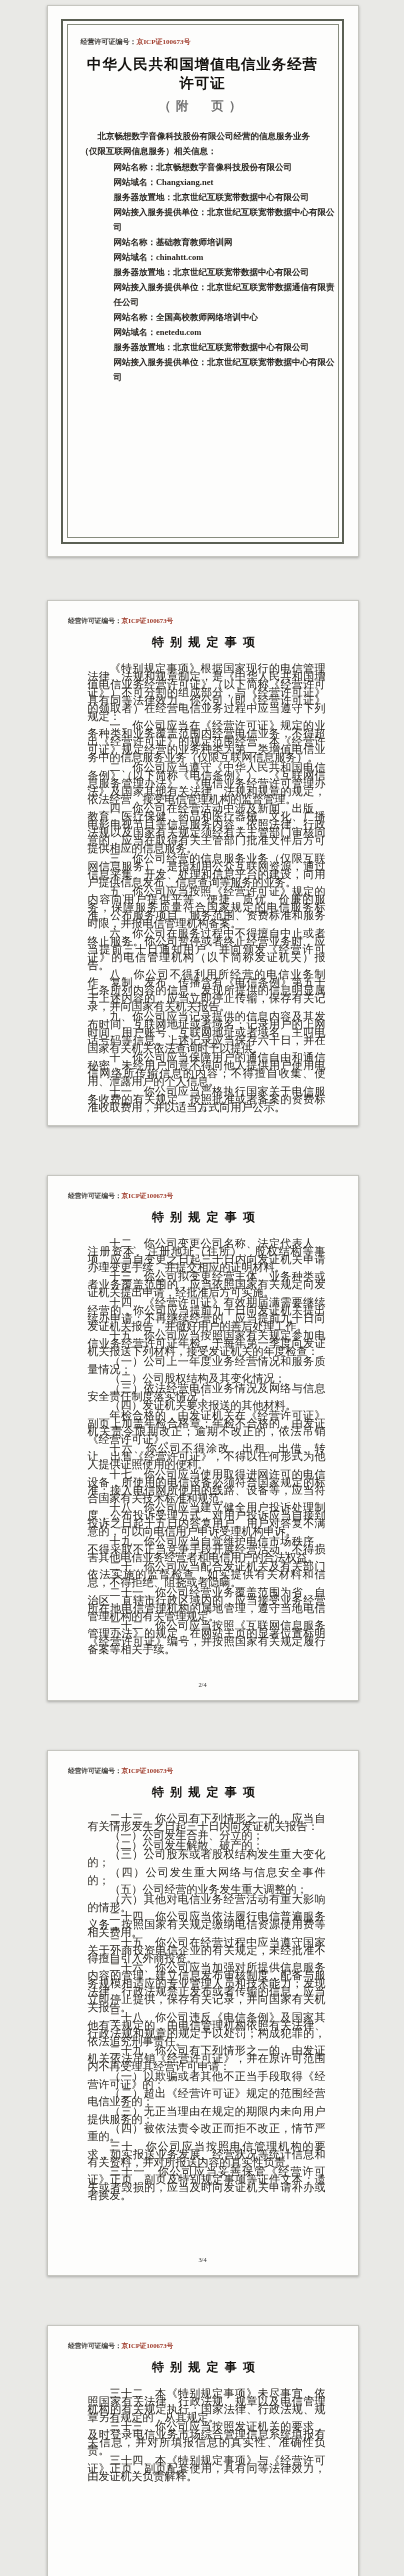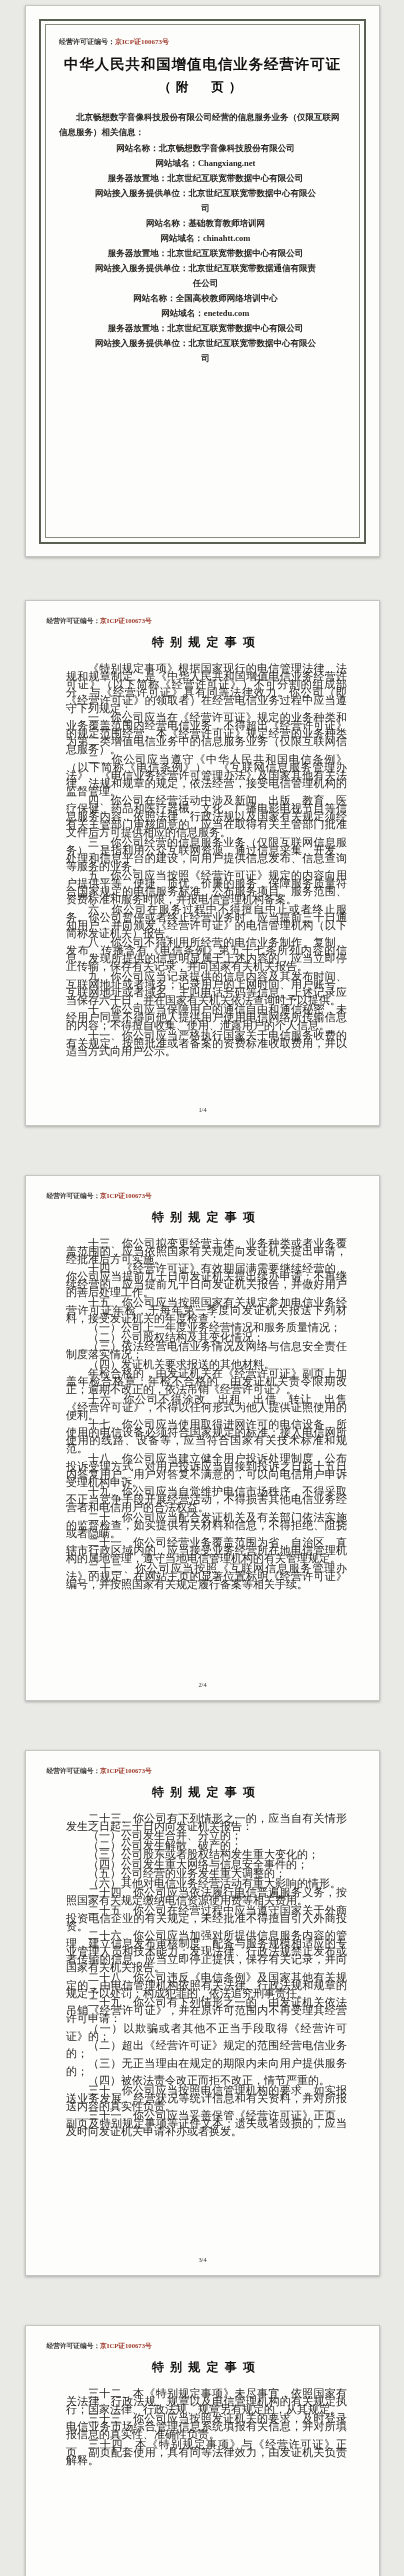--- a/index.html
+++ b/index.html
@@ -6,46 +6,46 @@
   html,body { margin:0; padding:0; }
   body {
     width:405px; height:2873px;
     background:#e9e9e6;
     font-family:"Liberation Serif","DejaVu Serif",serif;
     color:#262420;
     overflow:hidden;
   }
   .page {
     position:relative;
-    width:355px;
+    width:312px;
     margin:12px auto;
     background:#fdfdfc;
     border:0.5px solid #c6c6c0;
     box-shadow:0 1px 2.6px rgba(0,0,0,.28);
     overflow:hidden;
   }
 
   
   #cert-page { height:552px; margin-top:5.2px; }
   .border-a { position:absolute; inset:12.4px 13.4px; border:2.6px double #5a5f53; pointer-events:none; }
   .border-b { position:absolute; inset:18px 19px; border:0.5px solid #878c7e; pointer-events:none; }
   .cert-content { position:absolute; inset:13.4px 14.4px; padding:11.3px 18.5px 0; }
   .cert-header { margin-top:6.2px; font-size:7px; font-weight:bold; color:#3c3a36; }
   .hdr-num { color:#a03d2d; }
   .cert-title {
     margin:8.2px 0 0; text-align:center;
     font-size:14.4px; font-weight:bold; letter-spacing:1px; color:#14120f;
   }
   .cert-subtitle {
     margin:5.2px 0 0; text-align:center;
-    font-size:12.4px; font-weight:bold; letter-spacing:5.2px; color:#000000;
+    font-size:12.4px; font-weight:bold; letter-spacing:5.2px; color:#737373;
   }
   .cert-body { margin-top:13.4px; font-size:8.5px; font-weight:bold; line-height:15px; color:#2b2823; }
   .cert-intro { margin:0; text-indent:2em; }
-  .cert-entries { margin-top:1px; padding-left:33px; width:260px;text-align:center; }
+  .cert-entries { margin-top:1px; padding-left:33px; width:260px; }
   .entry { width:227px; }
 
   
   .prov-page { height:526px; }
   #prov-pages .prov-page { margin-top:49px;padding-left:8px; }
   #prov-pages .prov-page:first-child { margin-top:43px; }
   .prov-header { position:absolute; top:15.5px; left:20.6px; font-size:6.7px; font-weight:bold; color:#3c3a36; }
   .prov-title {
     margin:33px 0 0; text-align:center;
     font-size:12px; font-weight:bold; letter-spacing:6.2px; color:#14120f;
@@ -149,20 +149,21 @@
       </div>
     <div class="page-no">1/4</div>
   </section>
 
   <section class="page prov-page">
     <div class="prov-header">
       <span class="hdr-label">经营许可证编号：</span><span class="hdr-num">京ICP证100673号</span>
     </div>
     <h2 class="prov-title">特别规定事项</h2>
     <div class="prov-body">
+        <p>十二、你公司变更公司名称、法定代表人、注册资本、注册地址（住所）、股权结构等事项，应当自变更之日起三十日内向发证机关申请办理变更手续，并提交相应的证明材料。</p>
         <p>十三、你公司拟变更经营主体、业务种类或者业务覆盖范围的，应当依照国家有关规定向发证机关提出申请，经批准后方可实施。</p>
         <p>十四、《经营许可证》有效期届满需要继续经营的，你公司应当提前九十日向发证机关提出续办申请；不再继续经营的，应当提前九十日向发证机关报告，并做好用户的善后处理工作。</p>
         <p>十五、你公司应当按照国家有关规定参加电信业务经营许可证年检，于每年第一季度向发证机关报送下列材料，接受发证机关的年度检查：</p>
         <p>（一）公司上一年度业务经营情况和服务质量情况；</p>
         <p>（二）公司股权结构及其变化情况；</p>
         <p>（三）依法经营电信业务情况及网络与信息安全责任制度落实情况；</p>
         <p>（四）发证机关要求报送的其他材料。</p>
         <p>年检合格的，由发证机关在《经营许可证》副页上加盖年检合格章；年检不合格的，由发证机关责令限期改正；逾期不改正的，依法吊销《经营许可证》。</p>
         <p>十六、你公司不得涂改、出租、出借、转让、出售《经营许可证》，不得以任何形式为他人提供证照使用的便利。</p>
         <p>十七、你公司应当使用取得进网许可的电信设备，所使用的电信设备必须符合国家规定的标准；接入电信网所使用的线路、设备等，应当符合国家有关技术标准和规范。</p>

